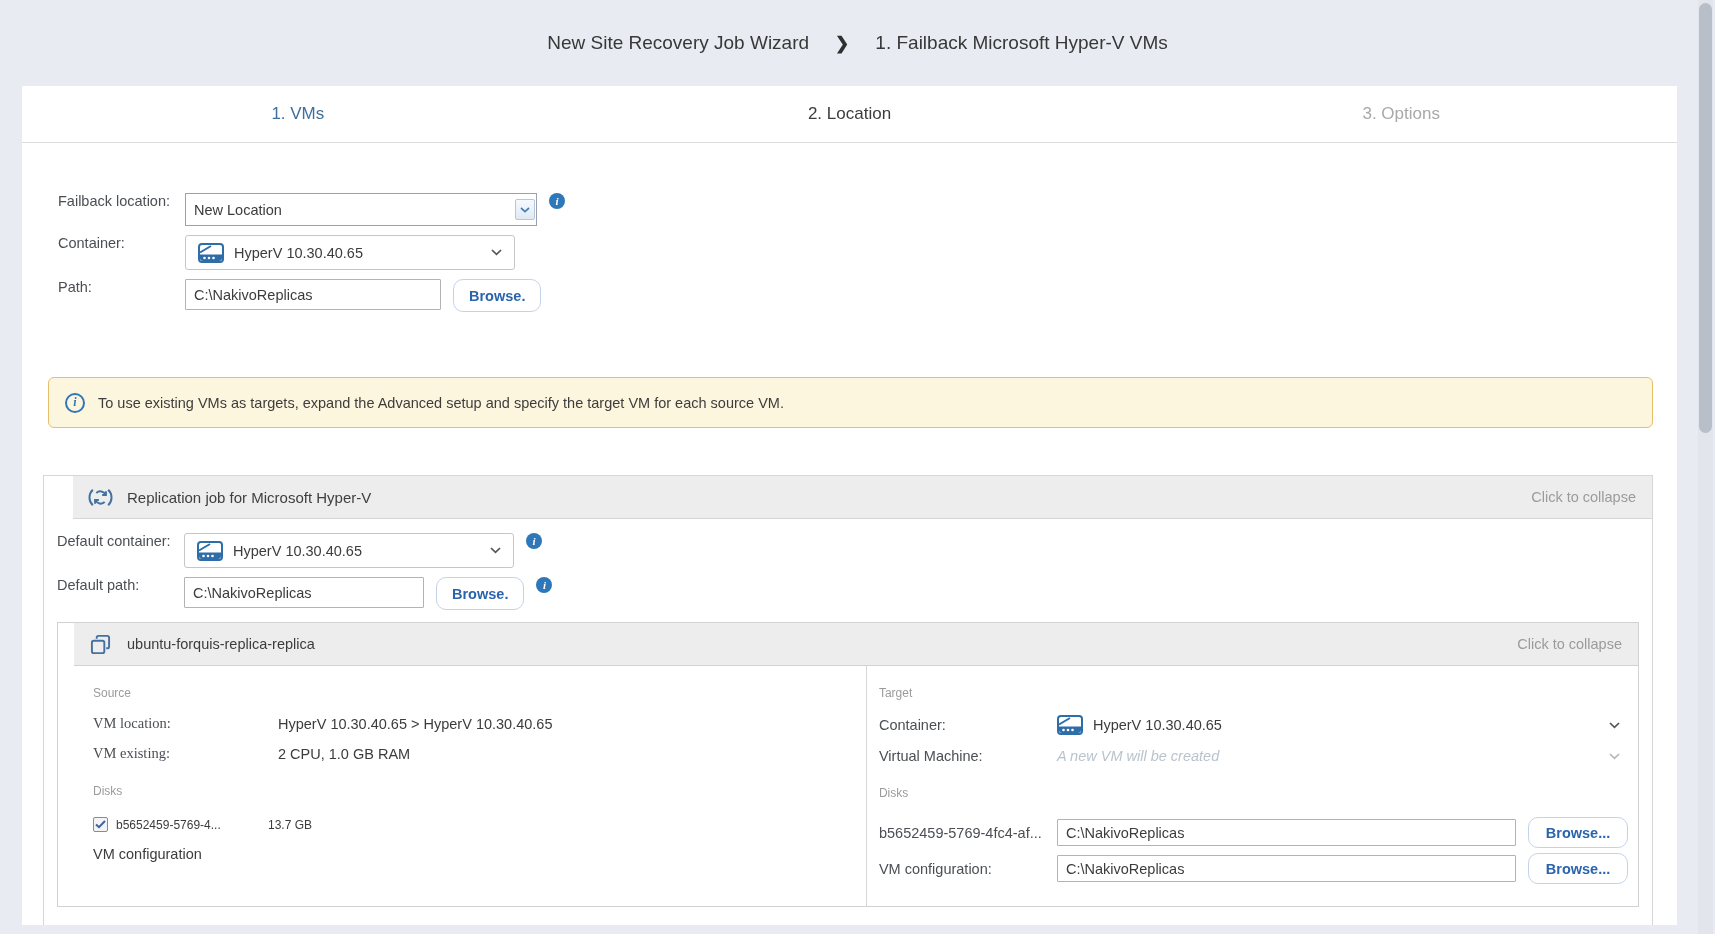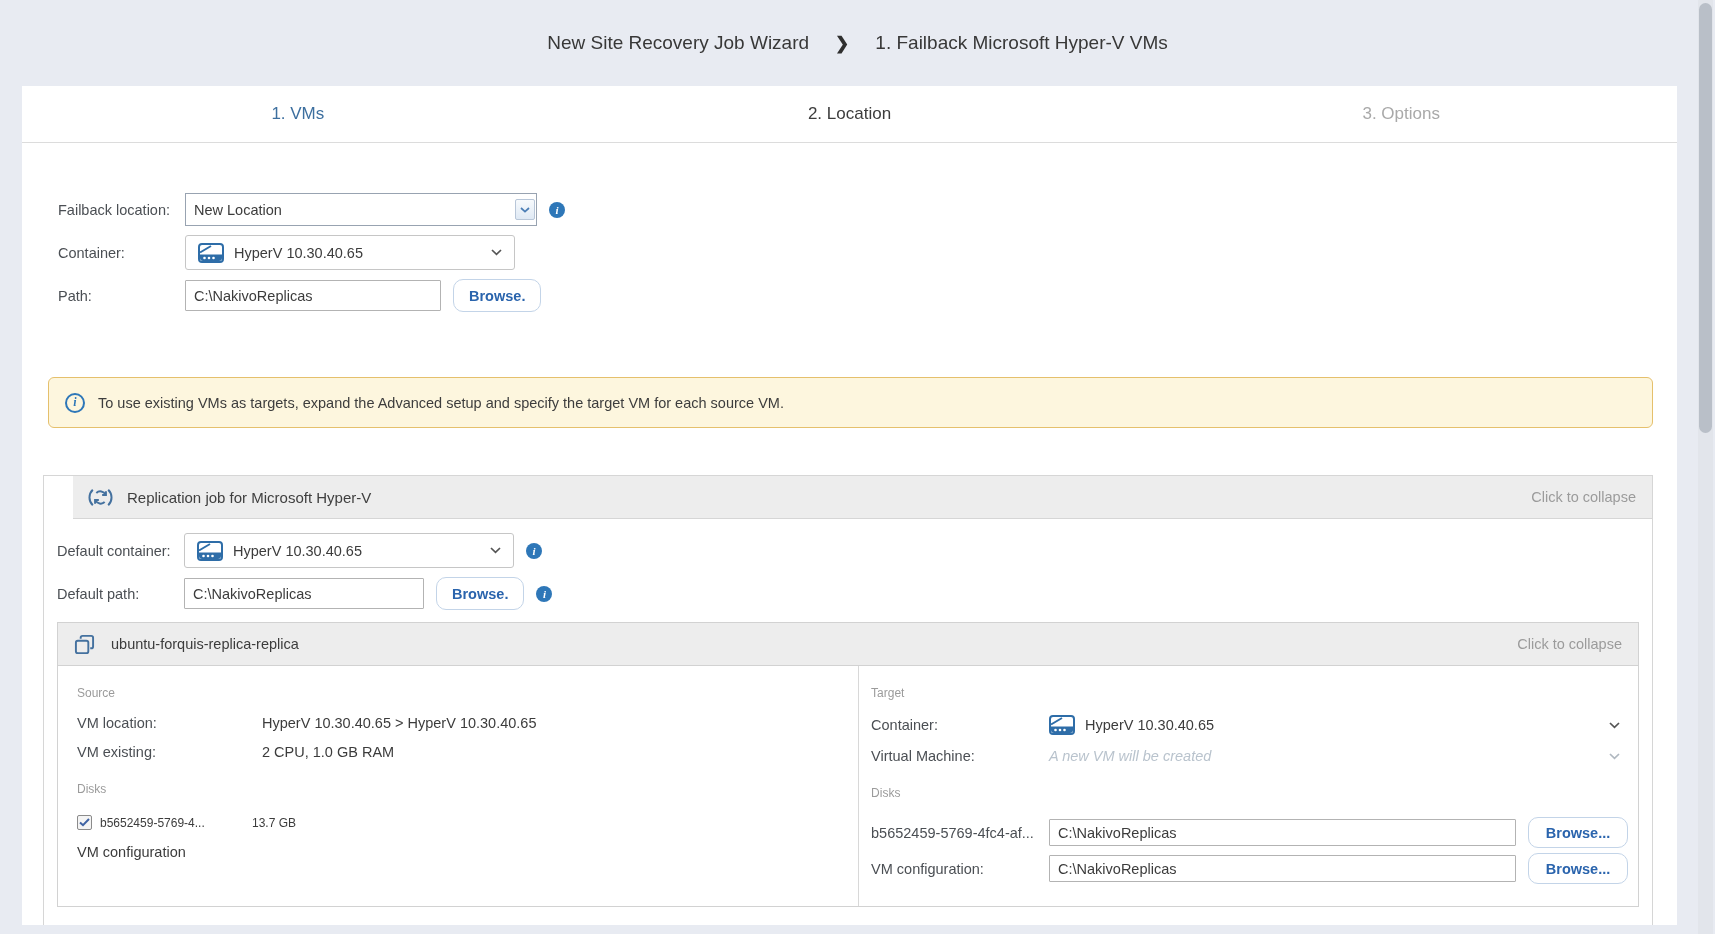--- a/index.html
+++ b/index.html
@@ -47,21 +47,21 @@
     gap:28px;
   }
   
   .tabs{display:flex;height:57px;border-bottom:1px solid #dcdcdc;flex-shrink:0;}
   .tab{flex:1;display:flex;align-items:center;justify-content:center;font-size:17px;cursor:pointer;}
   .tab--done{color:var(--tab-done);}
   .tab--current{color:var(--tab-current);}
   .tab--upcoming{color:var(--tab-upcoming);}
   
   .form-area{padding:22px 0 0 36px;}
-  .form-row{display:flex;align-items:center;margin-bottom:9px;}
+  .form-row{display:flex;align-items:flex-start;margin-bottom:9px;}
   .form-label{width:127px;flex-shrink:0;font-size:14.5px;color:var(--label-gray);}
   
   .combo{width:352px;height:33px;border:1px solid #98a3b1;background:#fff;display:flex;align-items:center;}
   .combo-text{flex:1;padding:0 8px;font-size:14.5px;color:var(--text-dark);white-space:nowrap;overflow:hidden;}
   .combo-btn{width:20px;height:21px;margin-right:1px;border:1px solid #b8c6d8;border-radius:2px;
     background:linear-gradient(#f7fafd,#dfe9f4);display:flex;align-items:center;justify-content:center;}
   
   .dropdown{width:330px;height:35px;border:1px solid #c6c6c6;border-radius:3px;background:#fff;
     display:flex;align-items:center;padding:0 12px;gap:10px;font-size:14.5px;cursor:pointer;}
   .dropdown .chev{margin-left:auto;}
@@ -78,29 +78,29 @@
   .info-ring{width:20px;height:20px;border-radius:50%;border:2px solid var(--info-blue);color:var(--info-blue);
     font-weight:700;font-style:italic;font-size:12px;display:flex;align-items:center;justify-content:center;
     flex-shrink:0;font-family:"Liberation Serif",serif;}
   
   .section{margin:19px 24px 0 21px;border:1px solid var(--border-gray);flex-shrink:0;}
   .section-header{height:43px;background:var(--section-header-bg);border-bottom:1px solid var(--border-gray);
     display:flex;align-items:center;gap:14px;padding:0 16px 0 15px;font-size:15px;color:#3f3f3f;cursor:pointer;margin-left:29px;}
   .collapse-label{margin-left:auto;color:var(--muted-gray);font-size:14.5px;cursor:pointer;}
   .section-body{padding:14px 13px 18px 13px;background:#fff;}
   
-  .vm-panel{margin-top:12px;border:1px solid #d2d2d2;}
+  .vm-panel{margin-top:12px;border:1px solid #d2d2d2;padding-left:16px;}
   .vm-header{height:43px;background:var(--section-header-bg);border-bottom:1px solid #d2d2d2;
     display:flex;align-items:center;gap:16px;padding:0 16px;font-size:14.5px;cursor:pointer;}
   .vm-body{display:flex;}
   .col-source{width:50.7%;border-right:1px solid #d8d8d8;padding:20px 20px 22px 19px;}
   .col-target{flex:1;padding:20px 10px 22px 12px;}
   .col-heading{color:var(--muted-gray);font-size:12px;margin-bottom:15px;}
   .kv-row{display:flex;align-items:center;margin-bottom:13px;font-size:14.5px;}
-  .kv-label-s{width:185px;flex-shrink:0;color:var(--label-gray);}
+  .kv-label-s{width:185px;flex-shrink:0;color:var(--label-gray);font-family:Liberation Serif, serif;}
   .kv-label-t{width:178px;flex-shrink:0;color:var(--label-gray);white-space:nowrap;overflow:hidden;}
   .disk-row{display:flex;align-items:center;margin:19px 0 14px 0;font-size:12px;}
   .checkbox{width:15px;height:15px;border:1px solid #8b8b8b;background:#f4f4f4;border-radius:2px;
     display:inline-flex;align-items:center;justify-content:center;margin-right:8px;cursor:pointer;flex-shrink:0;}
   .disk-name{width:152px;flex-shrink:0;}
   .vm-config-text{font-size:14.5px;margin-top:3px;color:var(--text-dark);}
   .placeholder-val{font-style:italic;color:#b9c3cd;}
   .chev-light path{stroke:#b0b8c0;}
   .t-input{flex:1;height:27px;min-width:60px;}
   .t-browse{height:31px;width:100px;flex-shrink:0;padding:0;}

